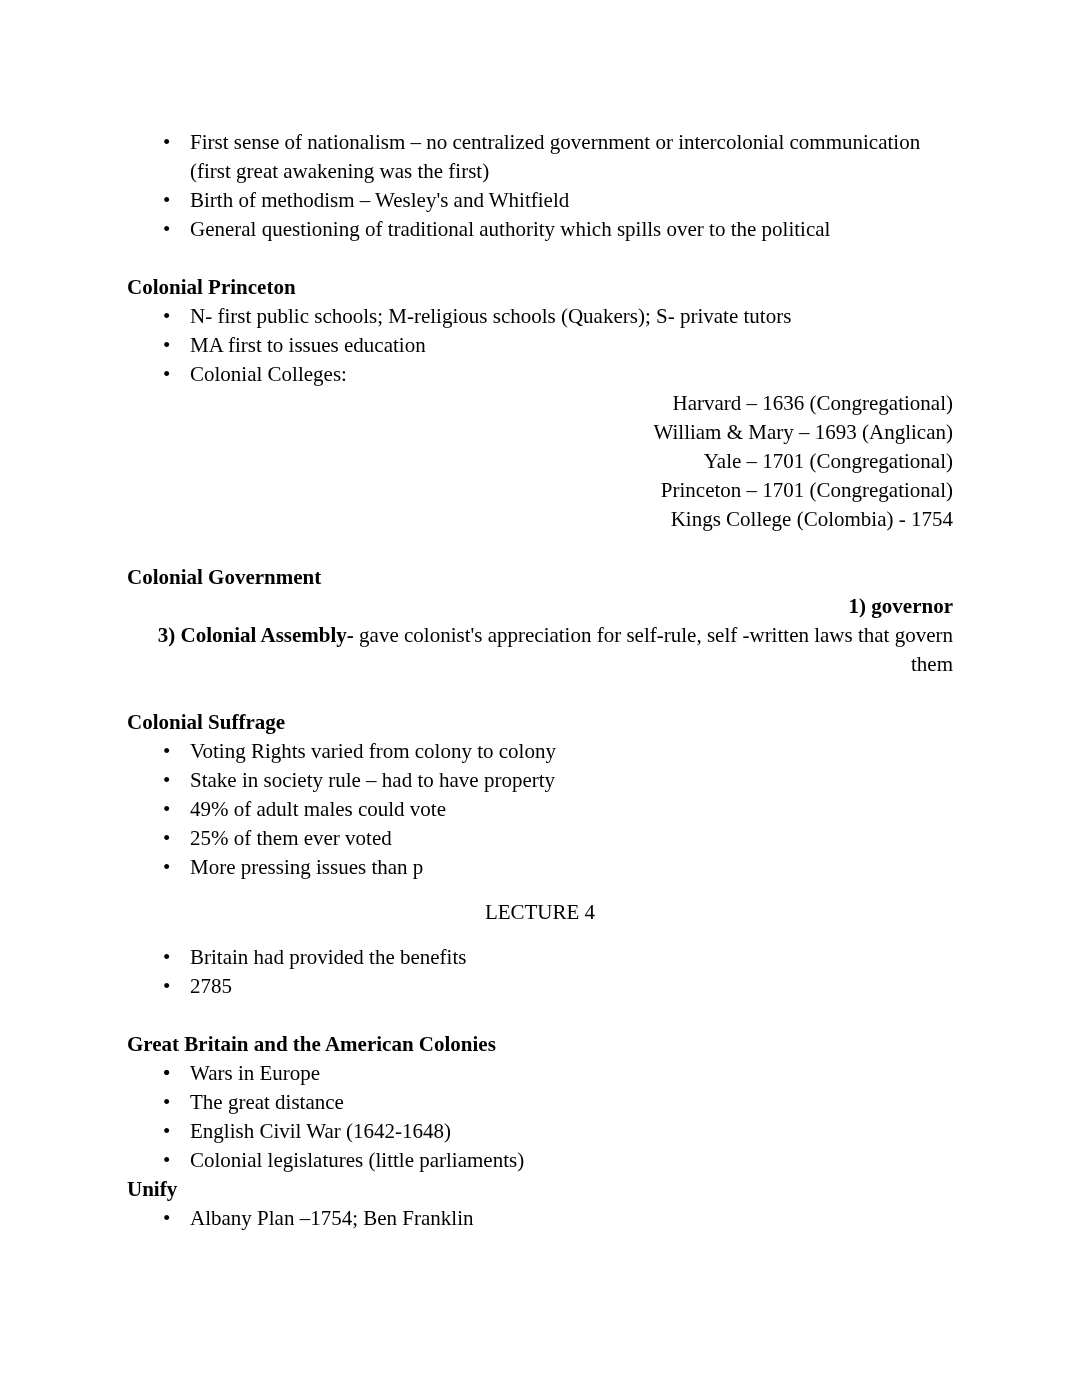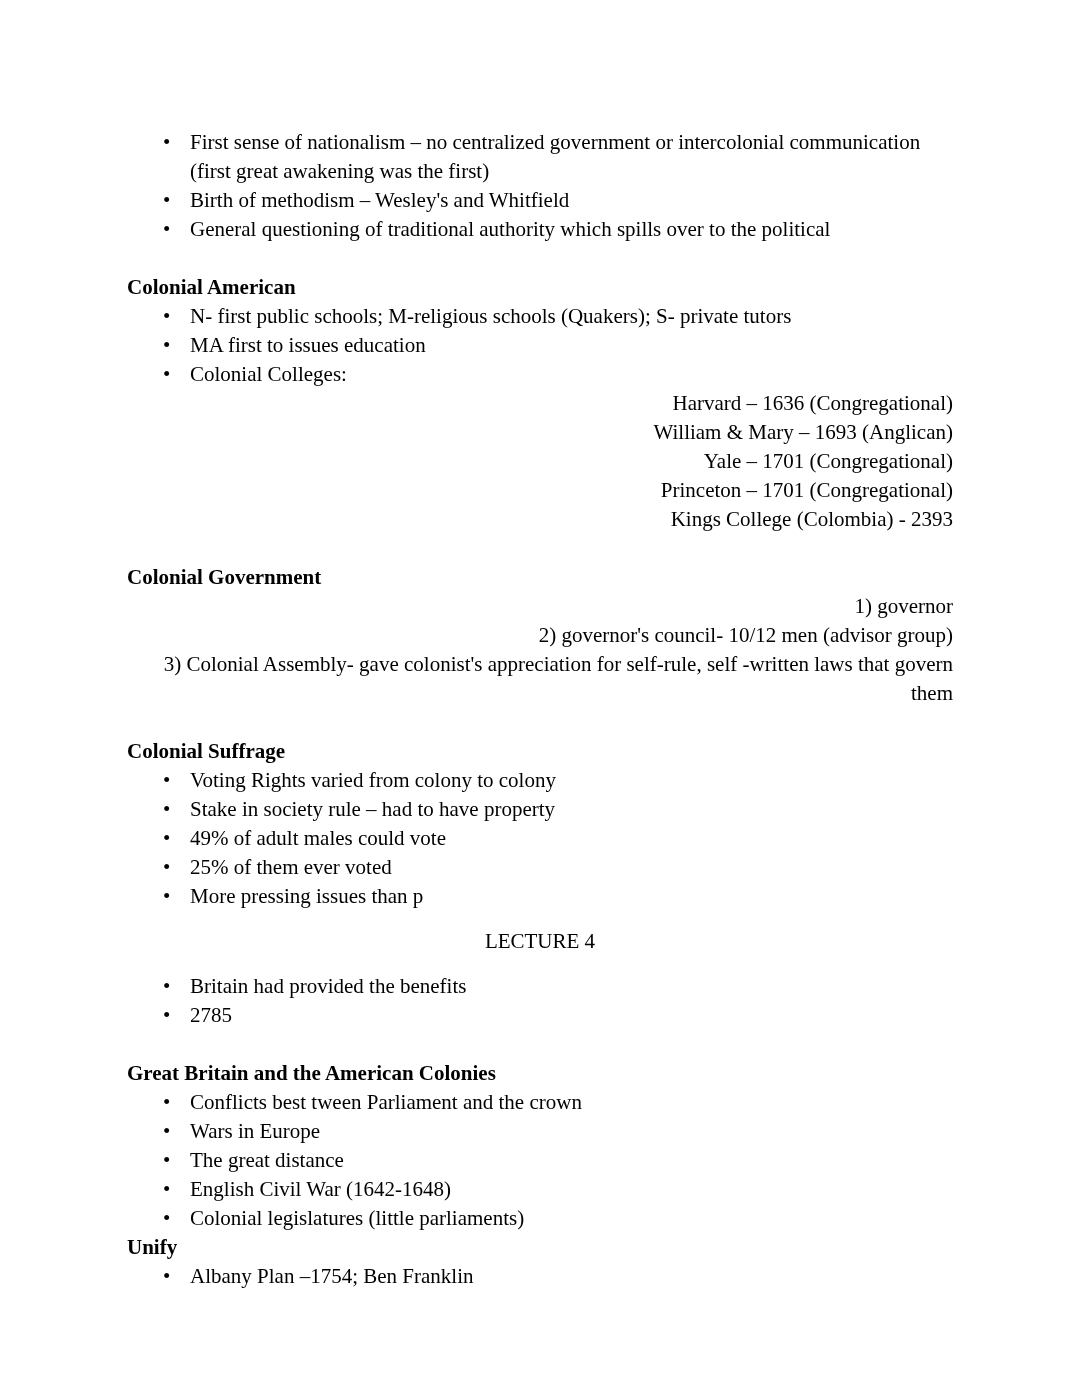--- a/index.html
+++ b/index.html
@@ -47,21 +47,21 @@
   }
   .line {
     margin: 0;
     text-align: right;
   }
   .center-title {
     text-align: center;
     margin: 16px;
   }
   b.lbl {
-    font-weight: normal;
+    font-weight: bold;
   }
 </style>
 </head>
 <body>
 
 <div class="page">
 
   <ul class="blist">
     <li class="li">
       <span class="bullet">•</span>
@@ -70,44 +70,43 @@
     <li class="li">
       <span class="bullet">•</span>
       <span>Birth of methodism – Wesley's and Whitfield</span>
     </li>
     <li class="li">
       <span class="bullet">•</span>
       <span>General questioning of traditional authority which spills over to the political</span>
     </li>
   </ul>
 
-  <div class="heading gap">Colonial American</div>
+  <div class="heading gap">Colonial Princeton</div>
   <ul class="blist">
     <li class="li">
       <span class="bullet">•</span>
       <span>N- first public schools; M-religious schools (Quakers); S- private tutors</span>
     </li>
     <li class="li">
       <span class="bullet">•</span>
       <span>MA first to issues education</span>
     </li>
     <li class="li">
       <span class="bullet">•</span>
       <span>Colonial Colleges:</span>
     </li>
   </ul>
   <div class="line">Harvard – 1636 (Congregational)</div>
   <div class="line">William &amp; Mary – 1693 (Anglican)</div>
   <div class="line">Yale – 1701 (Congregational)</div>
   <div class="line">Princeton – 1701 (Congregational)</div>
-  <div class="line">Kings College (Colombia) - 2393</div>
+  <div class="line">Kings College (Colombia) - 1754</div>
 
   <div class="heading gap">Colonial Government</div>
   <div class="line"><b class="lbl">1) governor</b><span></span></div>
-  <div class="line"><b class="lbl">2) governor's council-</b><span> 10/12 men (advisor group)</span></div>
   <div class="line"><b class="lbl">3) Colonial Assembly-</b><span> gave colonist's appreciation for self-rule, self -written laws that govern them</span></div>
 
   <div class="heading gap">Colonial Suffrage</div>
   <ul class="blist">
     <li class="li">
       <span class="bullet">•</span>
       <span>Voting Rights varied from colony to colony</span>
     </li>
     <li class="li">
       <span class="bullet">•</span>
@@ -136,21 +135,20 @@
     <li class="li">
       <span class="bullet">•</span>
       <span>2785</span>
     </li>
   </ul>
 
   <div class="heading gap">Great Britain and the American Colonies</div>
   <ul class="blist">
     <li class="li">
       <span class="bullet">•</span>
-      <span>Conflicts best tween Parliament and the crown</span>
     </li>
     <li class="li">
       <span class="bullet">•</span>
       <span>Wars in Europe</span>
     </li>
     <li class="li">
       <span class="bullet">•</span>
       <span>The great distance</span>
     </li>
     <li class="li">

